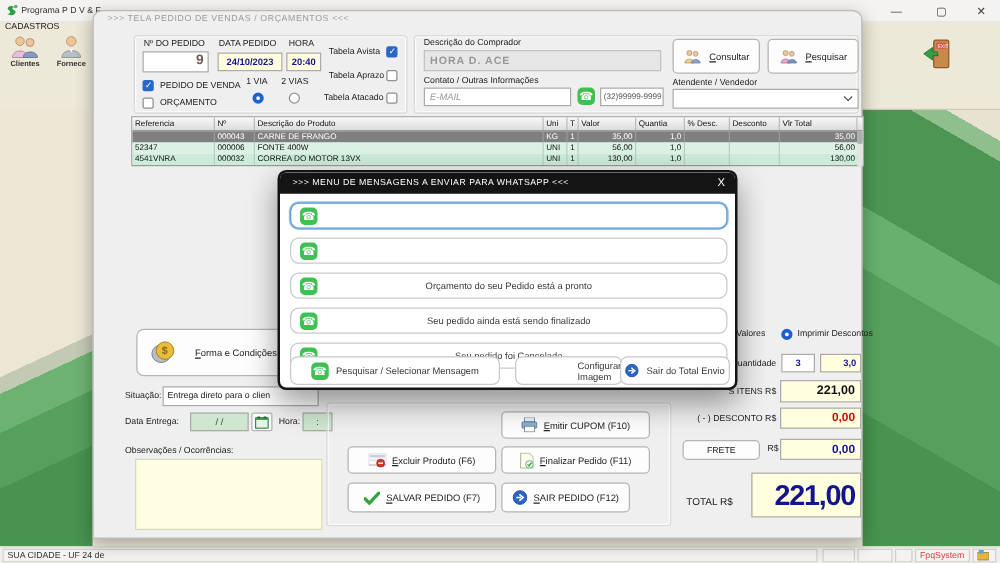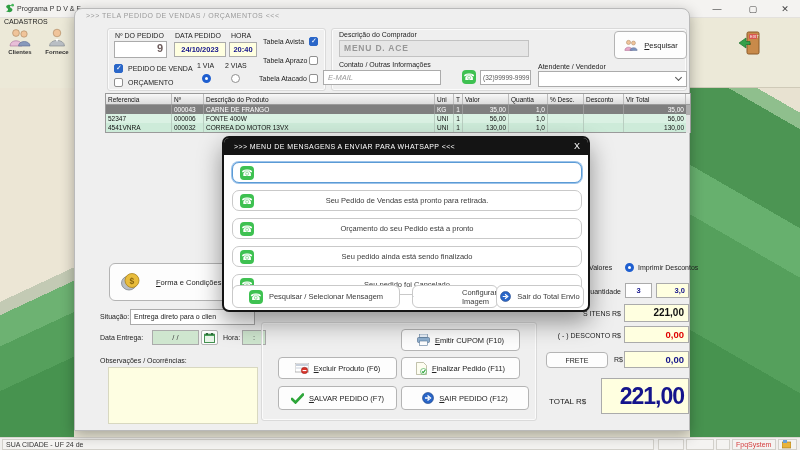--- a/index.html
+++ b/index.html
@@ -170,26 +170,35 @@
 
   <div class="lbl" style="left:188px; top:29px;">Tabela Avista</div>
   <span class="chk on" style="left:234px; top:28px;"></span>
   <div class="lbl" style="left:188px; top:48px;">Tabela Aprazo</div>
   <span class="chk" style="left:234px; top:47px;"></span>
   <div class="lbl" style="left:184px; top:66px;">Tabela Atacado</div>
   <span class="chk" style="left:234px; top:65px;"></span>
 
   <div class="gbox" style="left:256px; top:19px; width:356px; height:63px;"></div>
   <div class="lbl" style="left:264px; top:22px;">Descrição do Comprador</div>
-  <div class="inp" style="left:264px; top:31px; width:190px; height:17px; background:#e6e6e6; border-color:#c2c2c2; font-weight:bold; color:#979797; font-size:8.5px; letter-spacing:.8px; line-height:15px; padding-left:4px;">MENU D. ACE</div>
+  <div class="inp" style="left:264px; top:31px; width:190px; height:17px; background:#e6e6e6; border-color:#c2c2c2; font-weight:bold; color:#979797; font-size:8.5px; letter-spacing:.8px; line-height:15px; padding-left:4px;">HORA D. ACE</div>
   <div class="lbl" style="left:264px; top:52px;">Contato / Outras Informações</div>
-  <div class="inp" style="left:248px; top:61px; width:118px; height:15px; color:#9a9a9a; line-height:13px; padding-left:4px;font-style:italic;">E-MAIL</div>
+  <div class="inp" style="left:264px; top:61px; width:118px; height:15px; color:#9a9a9a; line-height:13px; padding-left:4px;font-style:italic;">E-MAIL</div>
   <span class="wa" style="position:absolute; left:387px; top:61px;">☎</span>
   <div class="inp" style="left:405px; top:61px; width:51px; height:15px; font-size:6.5px; color:#555; line-height:13px; padding-left:2px;">(32)99999-9999</div>
 
+  <div class="btn" style="left:463px; top:22px; width:70px; height:28px;">
+    <svg width="16" height="13" viewBox="0 0 26 20">
+      <circle cx="9" cy="5" r="3.4" fill="#f0c49a" stroke="#a8835d" stroke-width=".8"></circle>
+      <path d="M3 18 C3 11 15 11 15 18 Z" fill="#e8d08a" stroke="#a89044" stroke-width=".8"></path>
+      <circle cx="17" cy="6" r="3.2" fill="#f0c49a" stroke="#a8835d" stroke-width=".8"></circle>
+      <path d="M11.5 18 C11.5 12 23 12 23 18 Z" fill="#8fa3c8" stroke="#5a6a92" stroke-width=".8"></path>
+    </svg>
+    <span class="ak">Consultar</span>
+  </div>
   <div class="btn" style="left:539px; top:22px; width:73px; height:28px;">
     <svg width="16" height="13" viewBox="0 0 26 20">
       <circle cx="9" cy="5" r="3.4" fill="#f0c49a" stroke="#a8835d" stroke-width=".8"></circle>
       <path d="M3 18 C3 11 15 11 15 18 Z" fill="#e8a8c8" stroke="#a8608a" stroke-width=".8"></path>
       <circle cx="17" cy="6" r="3.2" fill="#f0c49a" stroke="#a8835d" stroke-width=".8"></circle>
       <path d="M11.5 18 C11.5 12 23 12 23 18 Z" fill="#7d94c0" stroke="#5a6a92" stroke-width=".8"></path>
     </svg>
     <span class="ak">Pesquisar</span>
   </div>
   <div class="lbl" style="left:463px; top:54px;">Atendente / Vendedor</div>
@@ -305,21 +314,21 @@
     <span class="ak">Emitir CUPOM  (F10)</span>
   </div>
   <div class="btn" style="left:326px; top:348px; width:119px; height:22px;">
     <svg width="11" height="13" viewBox="0 0 11 13">
       <path d="M0.5 0.5 H7.5 L10.5 3.5 V12.5 H0.5 Z" fill="#fdfdf0" stroke="#9a9a7a" stroke-width=".6"></path>
       <circle cx="7.5" cy="9.5" r="3" fill="#fff" stroke="#2ea63a" stroke-width=".6"></circle>
       <path d="M6 9.5 L7.2 10.7 L9.2 8.2" fill="none" stroke="#2ea63a" stroke-width="1.1"></path>
     </svg>
     <span class="ak">Finalizar Pedido  (F11)</span>
   </div>
-  <div class="btn" style="left:326px; top:377px; width:128px; height:24px;">
+  <div class="btn" style="left:326px; top:377px; width:103px; height:24px;">
     <svg width="12" height="12" viewBox="0 0 12 12">
       <circle cx="6" cy="6" r="5.5" fill="#2a66c8" stroke="#163c7e" stroke-width=".6"></circle>
       <path d="M3 6 H7 M5.5 3.5 L8.5 6 L5.5 8.5" fill="none" stroke="#fff" stroke-width="1.3"></path>
     </svg>
     <span class="ak">SAIR  PEDIDO  (F12)</span>
   </div>
 
   <div class="lbl" style="left:514px; top:255px;">Valores</div>
   <span class="radio on" style="left:550px; top:254px;"></span>
   <div class="lbl" style="left:563px; top:255px;">Imprimir Descontos</div>
@@ -346,21 +355,20 @@
 
 <div id="modal">
   <div id="modal-title">&gt;&gt;&gt; MENU DE MENSAGENS A ENVIAR PARA WHATSAPP &lt;&lt;&lt;</div>
   <div id="modal-close">X</div>
 
   <div class="msg focus" style="top:24px;">
     <span class="wa">☎</span>
   </div>
   <div class="msg" style="top:52px;">
     <span class="wa">☎</span>
-    <span>Seu Pedido de Vendas está pronto para retirada.</span>
   </div>
   <div class="msg" style="top:80px;">
     <span class="wa">☎</span>
     <span>Orçamento do seu Pedido está a pronto</span>
   </div>
   <div class="msg" style="top:108px;">
     <span class="wa">☎</span>
     <span>Seu pedido ainda está sendo finalizado</span>
   </div>
   <div class="msg" style="top:136px;">

